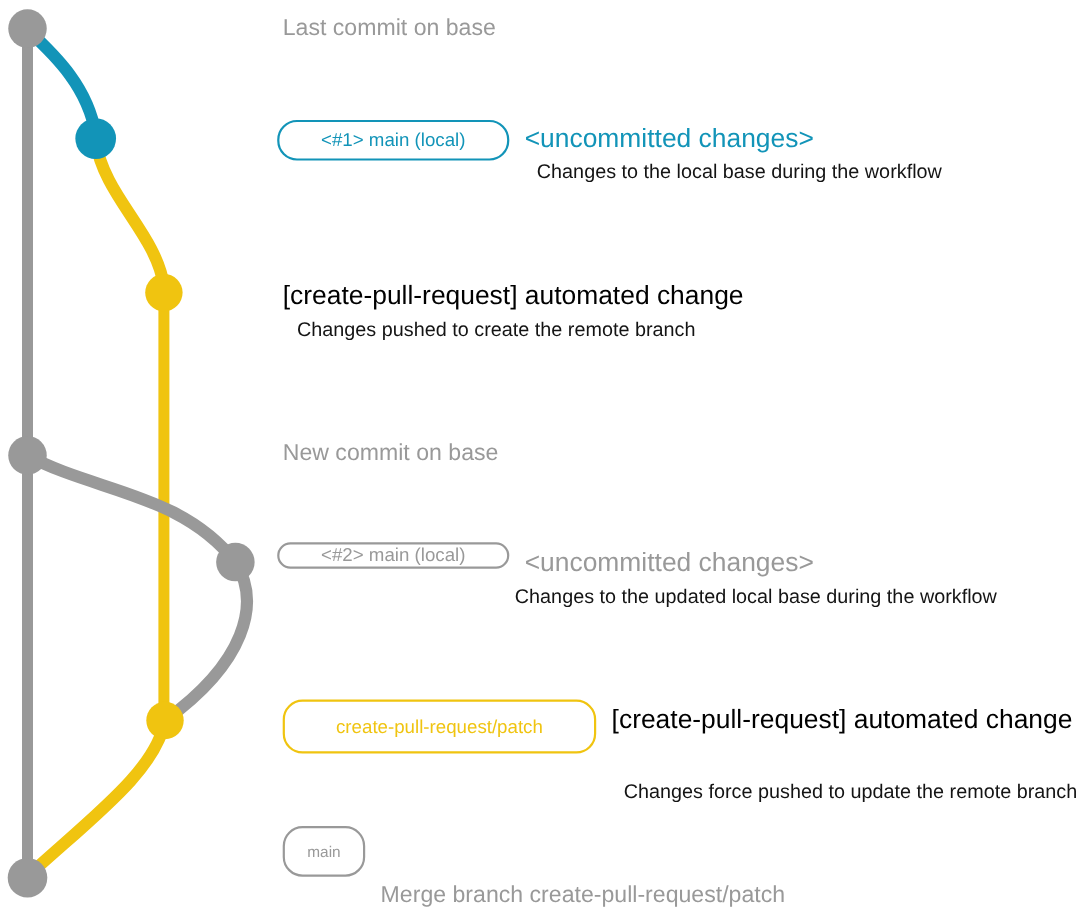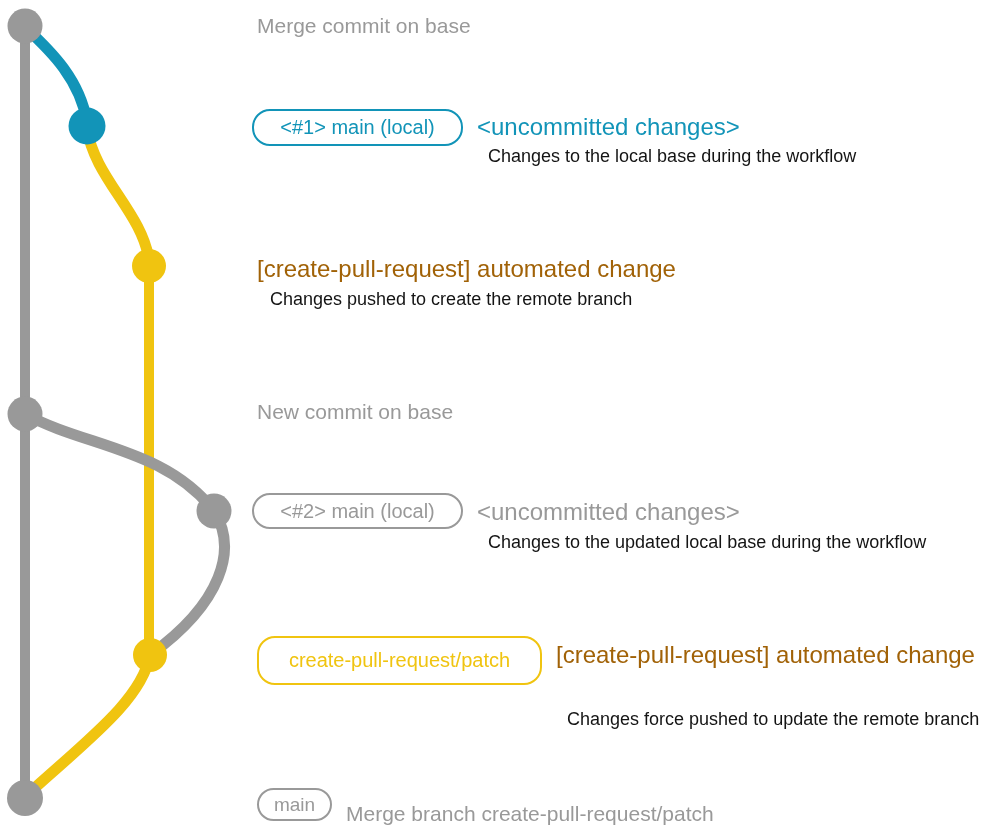--- a/index.html
+++ b/index.html
@@ -35,30 +35,30 @@
     font-family: "Liberation Sans", sans-serif;
   }
   .serif17 {
     font-family: Liberation Sans, sans-serif;
     font-size: 18px;
     line-height: 21px;
     color: #141414;
   }
   .gray  { color: #999999; }
   .blue  { color: #1294b8; }
-  .yellow{ color: #a16207; }
+  .yellow{ color: #000000; }
   .badge {
     position: absolute;
     box-sizing: border-box;
     border: 2px solid;
     border-radius: 18px;
     display: flex;
     align-items: center;
     justify-content: center;
-    font-size: 20px;
+    font-size: 17px;
     white-space: nowrap;
     background: #ffffff;
   }
   .badge.gray   { border-color: #999999; color: #999999; }
   .badge.blue   { border-color: #1294b8; color: #1294b8; }
   .badge.yellow { border-color: #f0c410; color: #f0c410; }
 </style>
 </head>
 <body>
 
@@ -76,43 +76,43 @@
 
     <circle cx="25" cy="26" r="17.5" fill="#999999"></circle>
     <circle cx="87" cy="126" r="18.5" fill="#1294b8"></circle>
     <circle cx="149" cy="266" r="17" fill="#f0c410"></circle>
     <circle cx="25" cy="414" r="17.5" fill="#999999"></circle>
     <circle cx="214" cy="511" r="17.5" fill="#999999"></circle>
     <circle cx="150" cy="655" r="17" fill="#f0c410"></circle>
     <circle cx="25" cy="798" r="18" fill="#999999"></circle>
   </svg>
 
-  <div class="ann sans20 gray" style="left:257px; top:14px;">Merge commit on base</div>
+  <div class="ann sans20 gray" style="left:257px; top:14px;">Last commit on base</div>
 
   <div class="badge blue" style="left:252px; top:109px; width:211px; height:37px;">
     <span>&lt;#1&gt; main (local)</span>
   </div>
   <div class="ann sans19 blue" style="left:477px; top:115px;">&lt;uncommitted changes&gt;</div>
   <div class="ann serif17" style="left:488px; top:146px;">Changes to the local base during the workflow</div>
 
   <div class="ann sans19 yellow" style="left:257px; top:257px;">[create-pull-request] automated change</div>
   <div class="ann sans20 gray" style="left:257px; top:400px;">New commit on base</div>
 
   <div class="ann serif17" style="left:270px; top:289px;">Changes pushed to create the remote branch</div>
 
-  <div class="badge gray" style="left:252px; top:493px; width:211px; height:36px;">
+  <div class="badge gray" style="left:252px; top:493px; width:211px; height:24px;">
     <span>&lt;#2&gt; main (local)</span>
   </div>
   <div class="ann sans19 gray" style="left:477px; top:500px;">&lt;uncommitted changes&gt;</div>
-  <div class="ann serif17" style="left:488px; top:532px;text-align:right;">Changes to the updated local base during the workflow</div>
+  <div class="ann serif17" style="left:468px; top:532px;text-align:right;">Changes to the updated local base during the workflow</div>
 
   <div class="badge yellow" style="left:257px; top:636px; width:285px; height:49px;">
     <span>create-pull-request/patch</span>
   </div>
   <div class="ann sans19 yellow" style="left:556px; top:643px;">[create-pull-request] automated change</div>
   <div class="ann serif17" style="left:567px; top:676px;margin-top:33px;">Changes force pushed to update the remote branch</div>
 
-  <div class="badge gray" style="left:257px; top:788px; width:75px; height:33px; font-size:19px;">
+  <div class="badge gray" style="left:257px; top:751px; width:75px; height:46px; font-size:14px;">
     <span>main</span>
   </div>
   <div class="ann sans20 gray" style="left:346px; top:786px;margin-top:16px;">Merge branch create-pull-request/patch</div>
 
 </div>
 
 </body></html>

